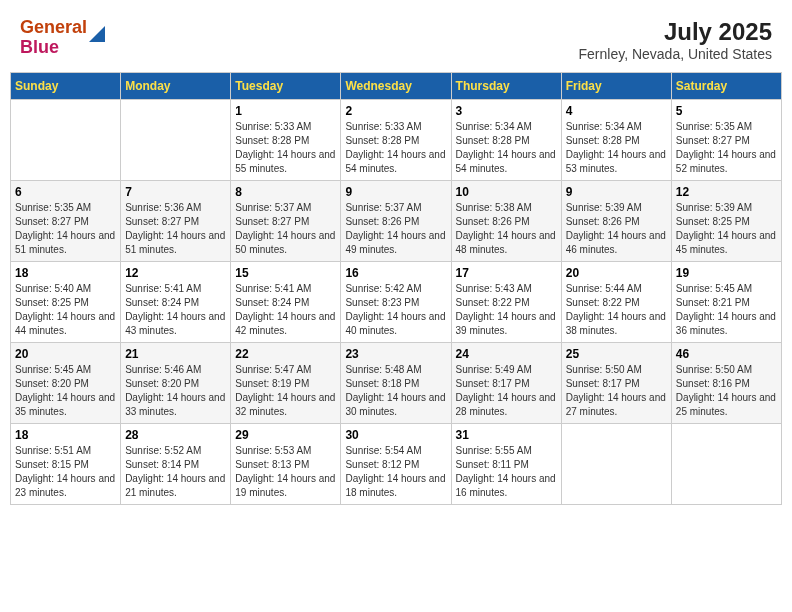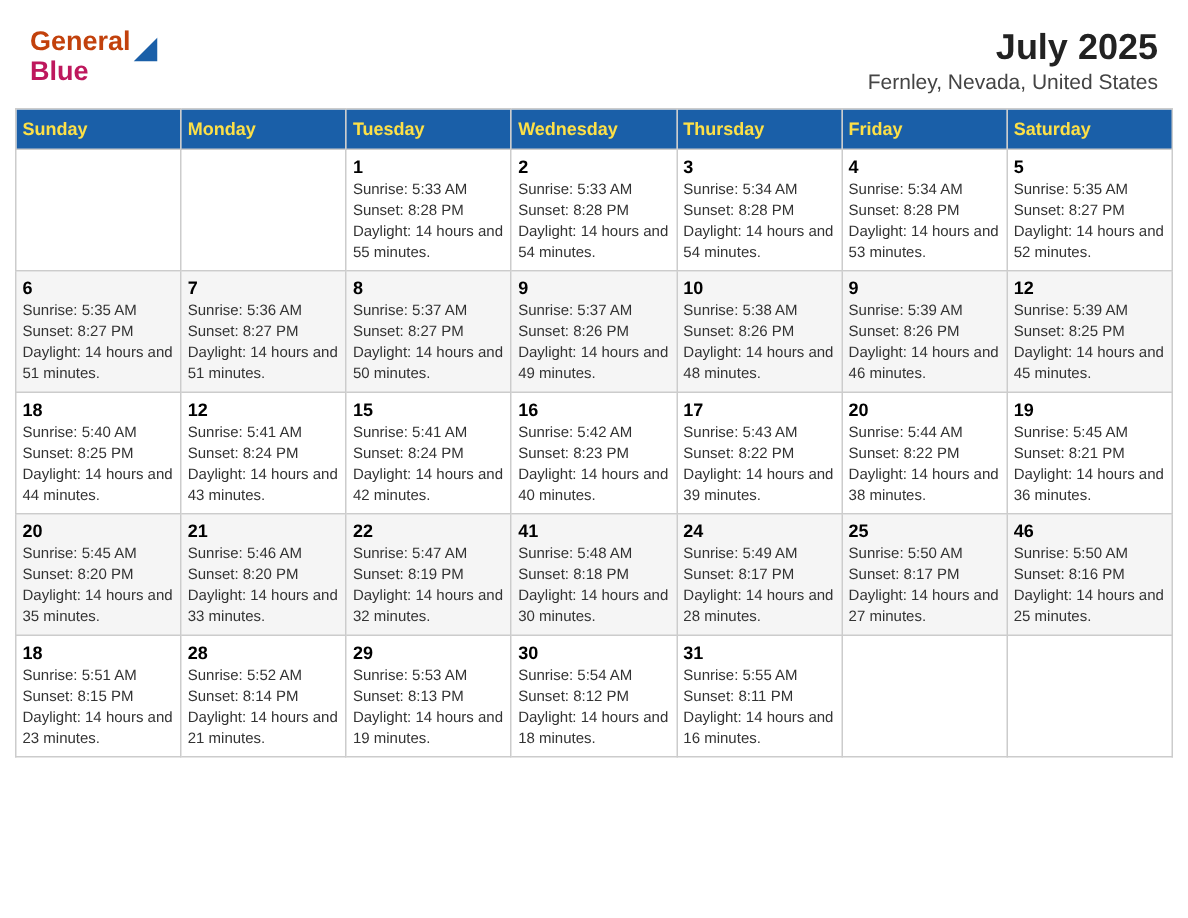--- a/index.html
+++ b/index.html
@@ -208,21 +208,21 @@
         </td>
         <td>
           <span class="day-number">21</span>
           <div class="day-info">Sunrise: 5:46 AM<br>Sunset: 8:20 PM<br>Daylight: 14 hours and 33 minutes.</div>
         </td>
         <td>
           <span class="day-number">22</span>
           <div class="day-info">Sunrise: 5:47 AM<br>Sunset: 8:19 PM<br>Daylight: 14 hours and 32 minutes.</div>
         </td>
         <td>
-          <span class="day-number">41</span>
+          <span class="day-number">23</span>
           <div class="day-info">Sunrise: 5:48 AM<br>Sunset: 8:18 PM<br>Daylight: 14 hours and 30 minutes.</div>
         </td>
         <td>
           <span class="day-number">24</span>
           <div class="day-info">Sunrise: 5:49 AM<br>Sunset: 8:17 PM<br>Daylight: 14 hours and 28 minutes.</div>
         </td>
         <td>
           <span class="day-number">25</span>
           <div class="day-info">Sunrise: 5:50 AM<br>Sunset: 8:17 PM<br>Daylight: 14 hours and 27 minutes.</div>
         </td>

